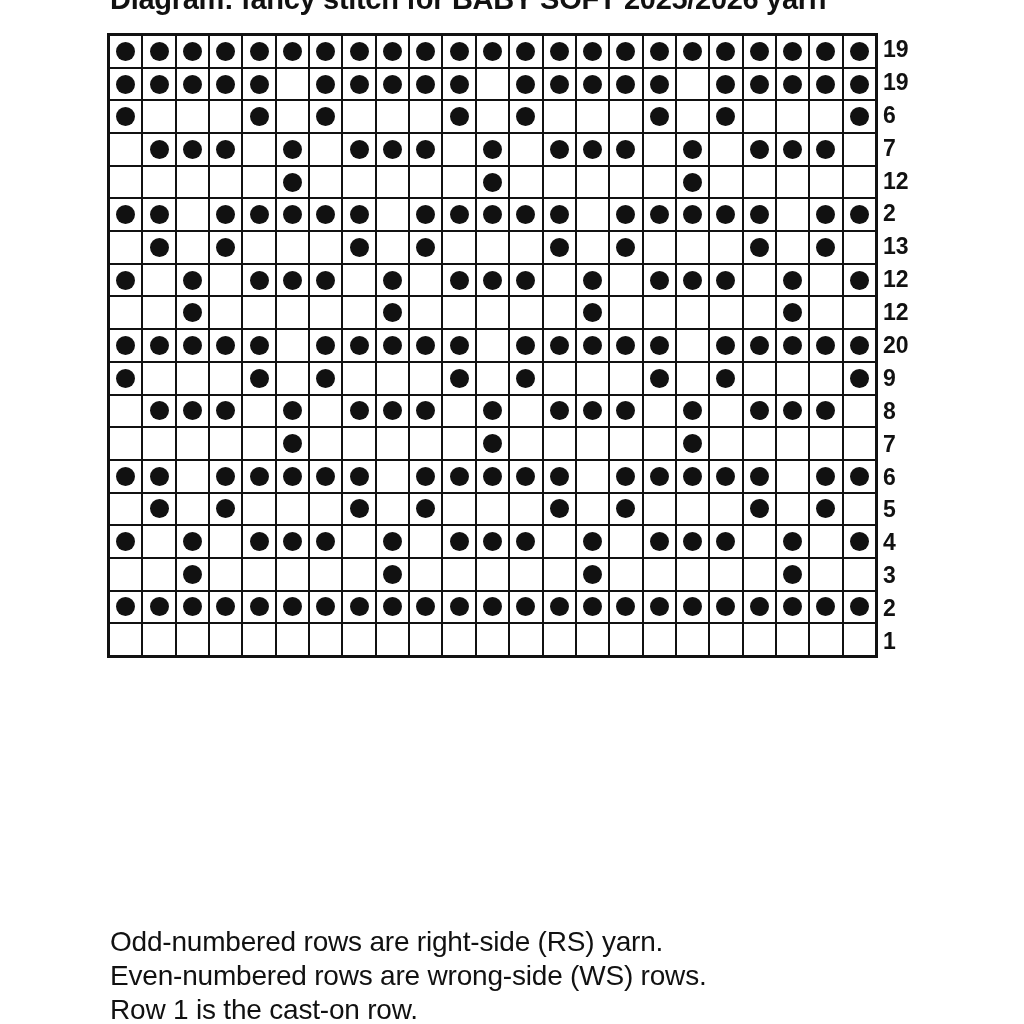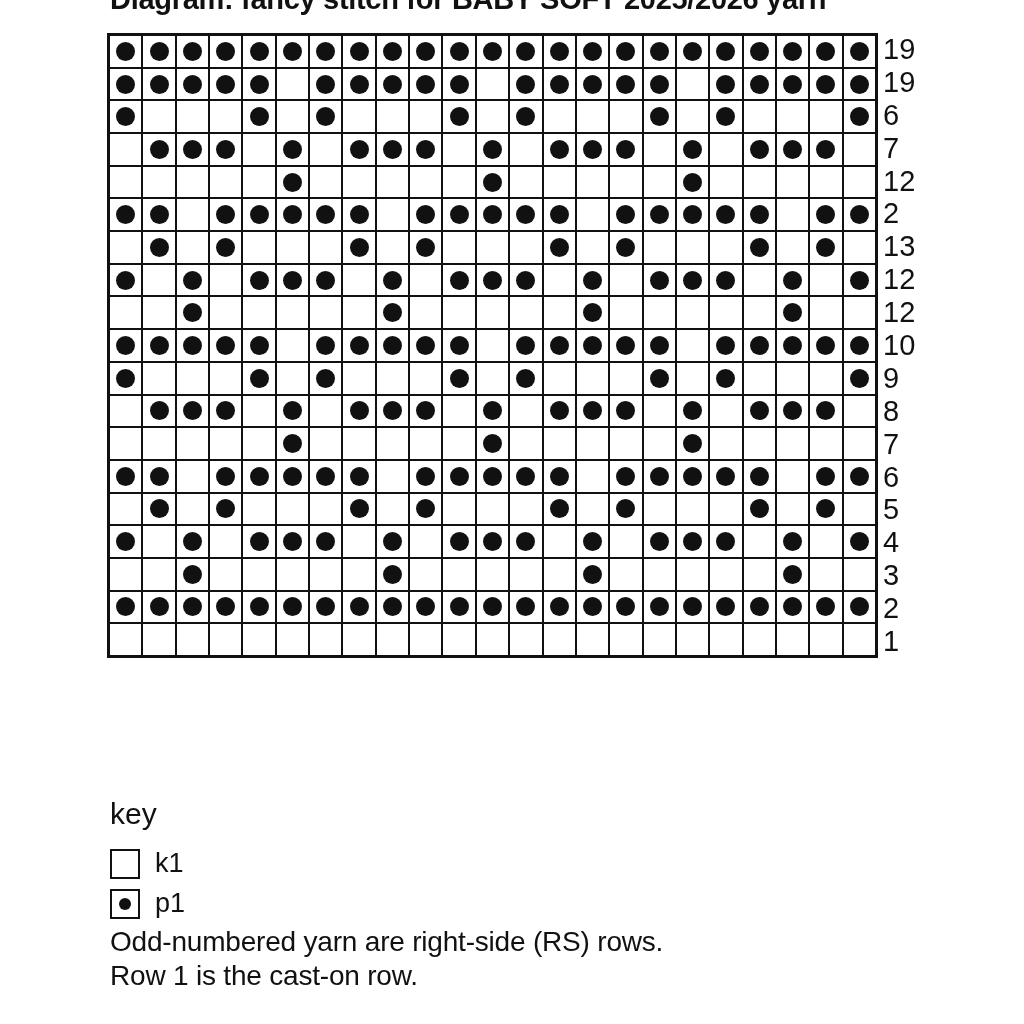--- a/index.html
+++ b/index.html
@@ -60,22 +60,22 @@
     left: 883px;
     top: 33px;
     width: 60px;
     height: 625px;
     display: grid;
     grid-template-rows: repeat(19, 1fr);
   }
   .row-label {
     display: flex;
     align-items: center;
-    font-size: 29px;
-    font-weight: 400;
+    font-size: 23px;
+    font-weight: 700;
     line-height: 1;
   }
   .key-block {
     position: absolute;
     left: 110px;
     top: 797px;
   }
   .key-heading {
     font-size: 30px;
     font-weight: 400;
@@ -1027,46 +1027,32 @@
   <div class="row-labels">
       <div class="row-label">19</div>
       <div class="row-label">19</div>
       <div class="row-label">6</div>
       <div class="row-label">7</div>
       <div class="row-label">12</div>
       <div class="row-label">2</div>
       <div class="row-label">13</div>
       <div class="row-label">12</div>
       <div class="row-label">12</div>
-      <div class="row-label">10</div>
+      <div class="row-label">20</div>
       <div class="row-label">9</div>
       <div class="row-label">8</div>
       <div class="row-label">7</div>
       <div class="row-label">6</div>
       <div class="row-label">5</div>
       <div class="row-label">4</div>
       <div class="row-label">3</div>
       <div class="row-label">2</div>
       <div class="row-label">1</div>
     </div>
 
-  <div class="key-block">
-    <div class="key-heading">key</div>
-
-    <div class="key-row">
-      <span class="key-swatch"></span>
-      <span class="key-label">k1</span>
-    </div>
-
-    <div class="key-row">
-      <span class="key-swatch">
-          <span class="mini-dot"></span>
-        </span>
-      <span class="key-label">p1</span>
-    </div>
-  </div>
 
   <div class="notes">
-    <div>Odd-numbered yarn are right-side (RS) rows.</div>
+    <div>Odd-numbered rows are right-side (RS) yarn.</div>
+    <div>Even-numbered rows are wrong-side (WS) rows.</div>
     <div>Row 1 is the cast-on row.</div>
   </div>
 
 </div>
 
 </body></html>

